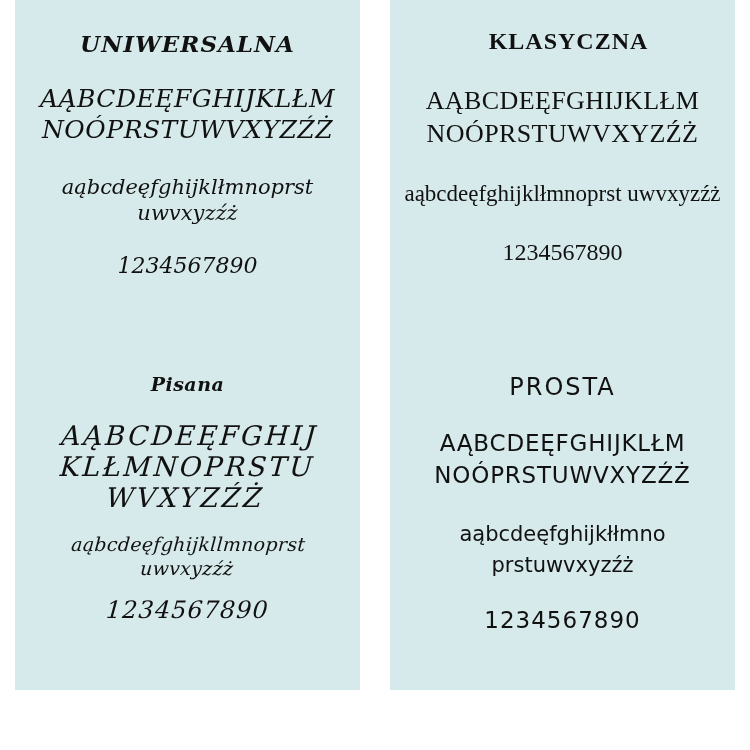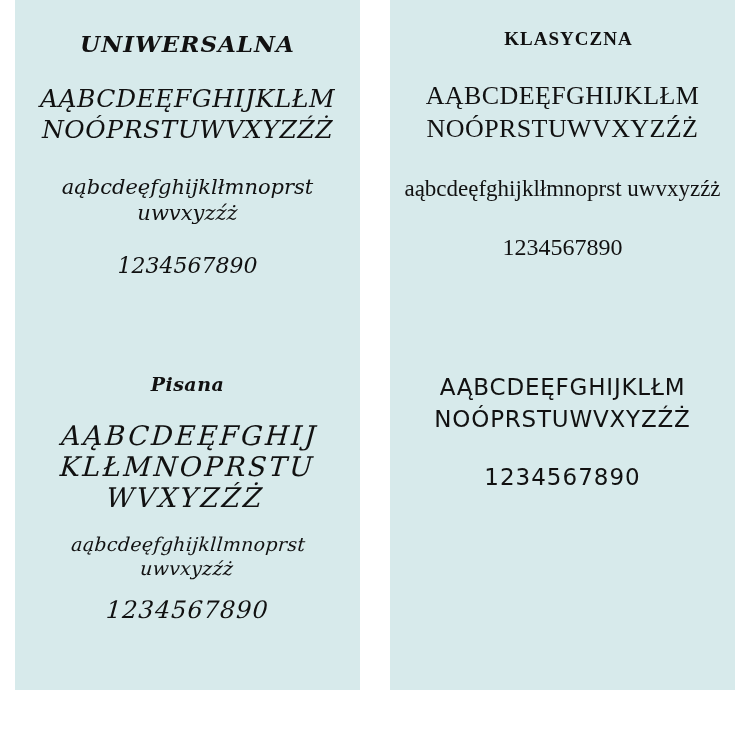--- a/index.html
+++ b/index.html
@@ -77,21 +77,21 @@
   }
   .p1 .digits {
     font-family: "DejaVu Serif", serif;
     font-style: italic;
     font-size: 22px;
   }
 
   
   .p2 .title {
     font-family: "Liberation Serif", serif;
-    font-size: 19px;
+    font-size: 24px;
     margin: 2px 0 30px 12px;
   }
   .p2 .upper {
     font-family: "Liberation Serif", serif;
     font-size: 26px;
     letter-spacing: 0.4px;
     margin-bottom: 30px;
   }
   .p2 .lower {
     font-family: "Liberation Serif", serif;
@@ -190,18 +190,20 @@
     <div class="panel p3">
       <div class="title">Pisana</div>
       <div class="block upper">AĄBCDEĘFGHIJ KLŁMNOPRSTU WVXYZŹŻ</div>
       <div class="block lower">aąbcdeęfghijkllmnoprst uwvxyzźż</div>
       <div class="block digits">1234567890</div>
     </div>
   </div>
 
   <div class="cell">
     <div class="panel p4">
+      <div class="title">PROSTA</div>
       <div class="block upper">AĄBCDEĘFGHIJKLŁM NOÓPRSTUWVXYZŹŻ</div>
+      <div class="block lower">aąbcdeęfghijkłłmno prstuwvxyzźż</div>
       <div class="block digits">1234567890</div>
     </div>
   </div>
 
 </div>
 
 </body></html>

